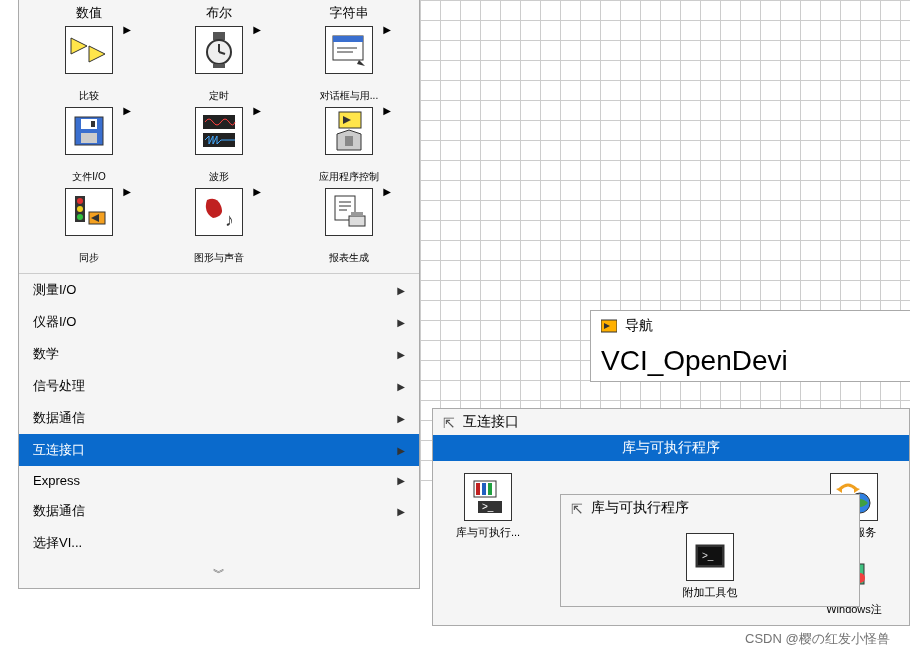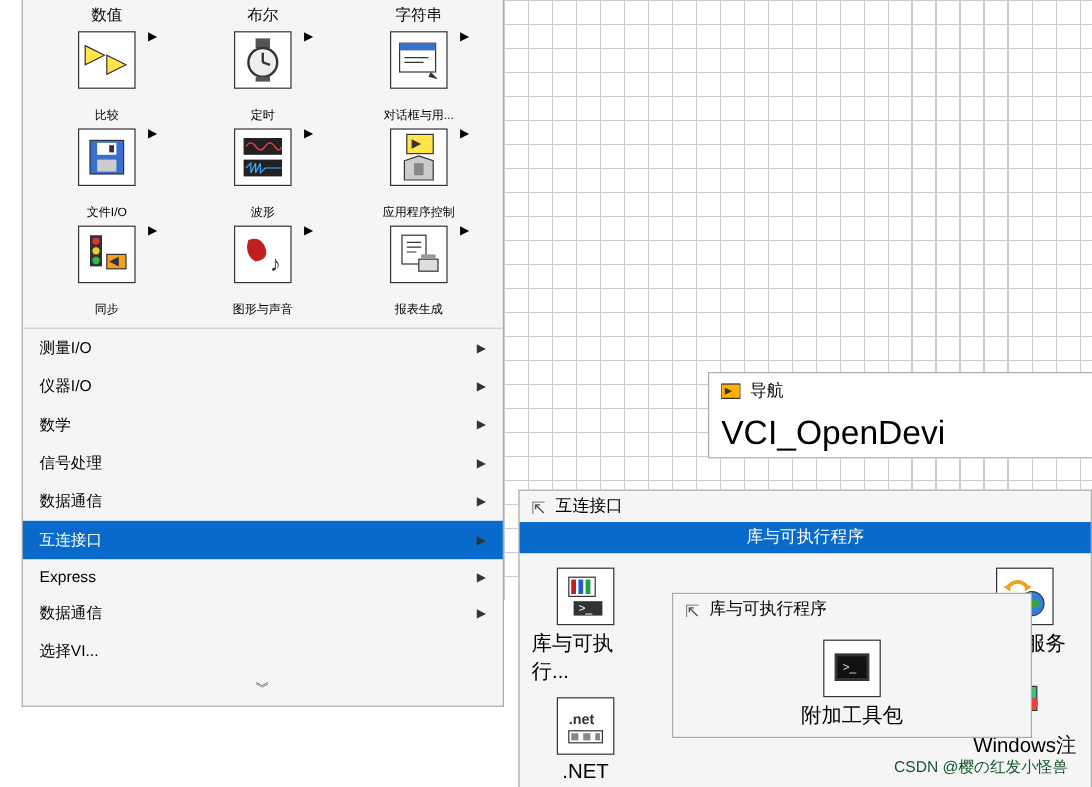--- a/index.html
+++ b/index.html
@@ -118,21 +118,21 @@
   gap: 60px;
   position: relative;
 }
 .sub-col {
   display: flex;
   flex-direction: column;
   align-items: center;
   width: 90px;
 }
 .sub-col .icon-box { margin-top: 4px; }
-.sub-col .label { margin-top: 4px; font-size: 17px; text-align: left; }
+.sub-col .label { margin-top: 4px; font-size: 11px; text-align: right; }
 .submenu2 {
   position: absolute;
   left: 560px;
   top: 494px;
   width: 300px;
   background: #f5f5f5;
   border: 1px solid #aaa;
   z-index: 30;
 }
 .submenu2 .header {
@@ -167,21 +167,21 @@
 .nav-body {
   padding: 4px 10px;
   font-size: 28px;
   white-space: nowrap;
   overflow: hidden;
 }
 .watermark {
   position: absolute;
   right: 20px;
   bottom: 8px;
-  color: #14532d;
+  color: #737373;
   font-size: 13px;
   z-index: 50;
 }
 .pin-icon {
   width: 14px;
   height: 14px;
   display: inline-block;
 }
 .pin-icon::before {
   content: "⇱";
@@ -389,32 +389,20 @@
               <rect x="6" y="4" width="22" height="16" fill="#fff" stroke="#333"></rect>
               <rect x="8" y="6" width="4" height="12" fill="#c02020"></rect>
               <rect x="14" y="6" width="4" height="12" fill="#2060c0"></rect>
               <rect x="20" y="6" width="4" height="12" fill="#20a040"></rect>
               <rect x="10" y="24" width="24" height="12" fill="#333"></rect>
               <text x="14" y="33" fill="#fff" font-size="10">&gt;_</text>
             </svg>
         </div>
         <div class="label">库与可执行...</div>
       </div>
-      <div class="sub-col">
-        <div class="icon-box">
-          <svg width="40" height="40">
-              <text x="6" y="18" font-size="12" font-weight="bold" fill="#333">.net</text>
-              <rect x="6" y="24" width="28" height="10" fill="#fff" stroke="#333"></rect>
-              <rect x="8" y="26" width="6" height="6" fill="#888"></rect>
-              <rect x="18" y="26" width="6" height="6" fill="#888"></rect>
-              <rect x="28" y="26" width="4" height="6" fill="#888"></rect>
-            </svg>
-        </div>
-        <div class="label">.NET</div>
-      </div>
     </div>
     <div style="display:flex;flex-direction:column;gap:6px;margin-left:auto;">
       <div class="sub-col">
         <div class="icon-box">
           <svg width="40" height="40">
               <circle cx="26" cy="26" r="10" fill="#3080e0" stroke="#333"></circle>
               <path d="M18 26 Q26 18 34 26 Q26 34 18 26" fill="#40a040"></path>
               <path d="M6 12 Q14 4 22 12" stroke="#f0a020" stroke-width="3" fill="none"></path>
               <polygon points="20,10 26,12 20,16" fill="#f0a020"></polygon>
               <polygon points="8,10 2,12 8,16" fill="#f0a020"></polygon>

